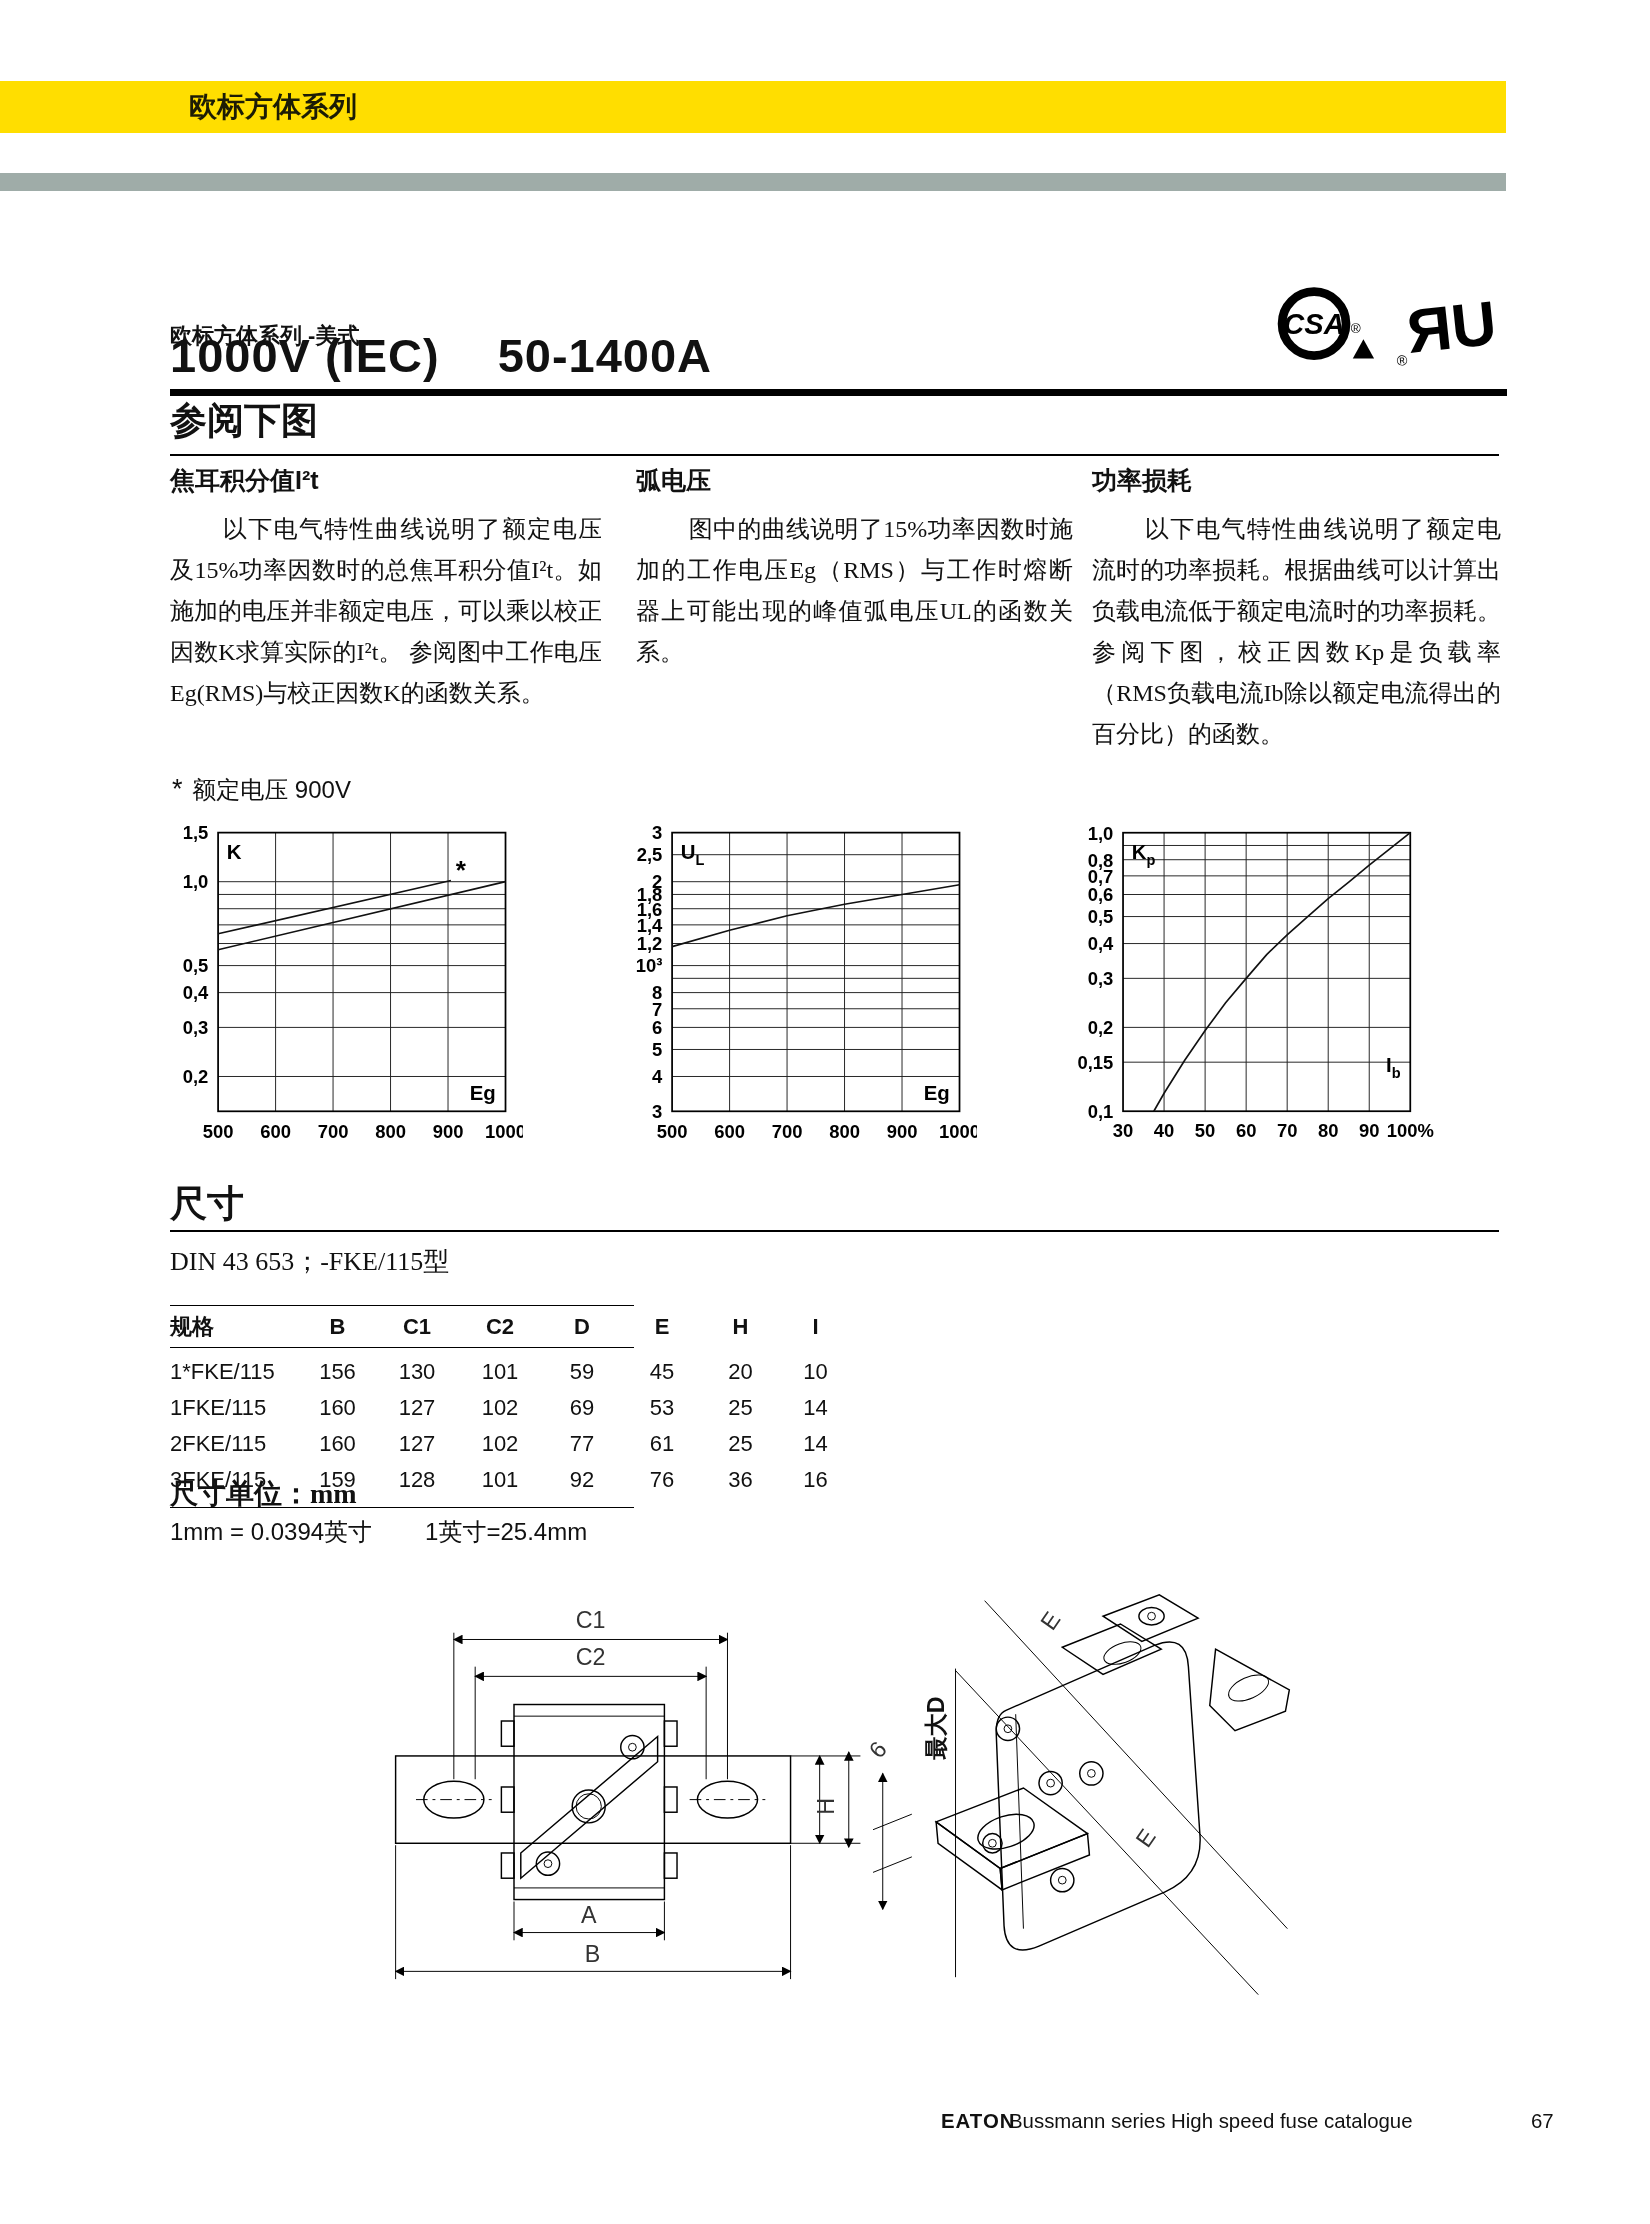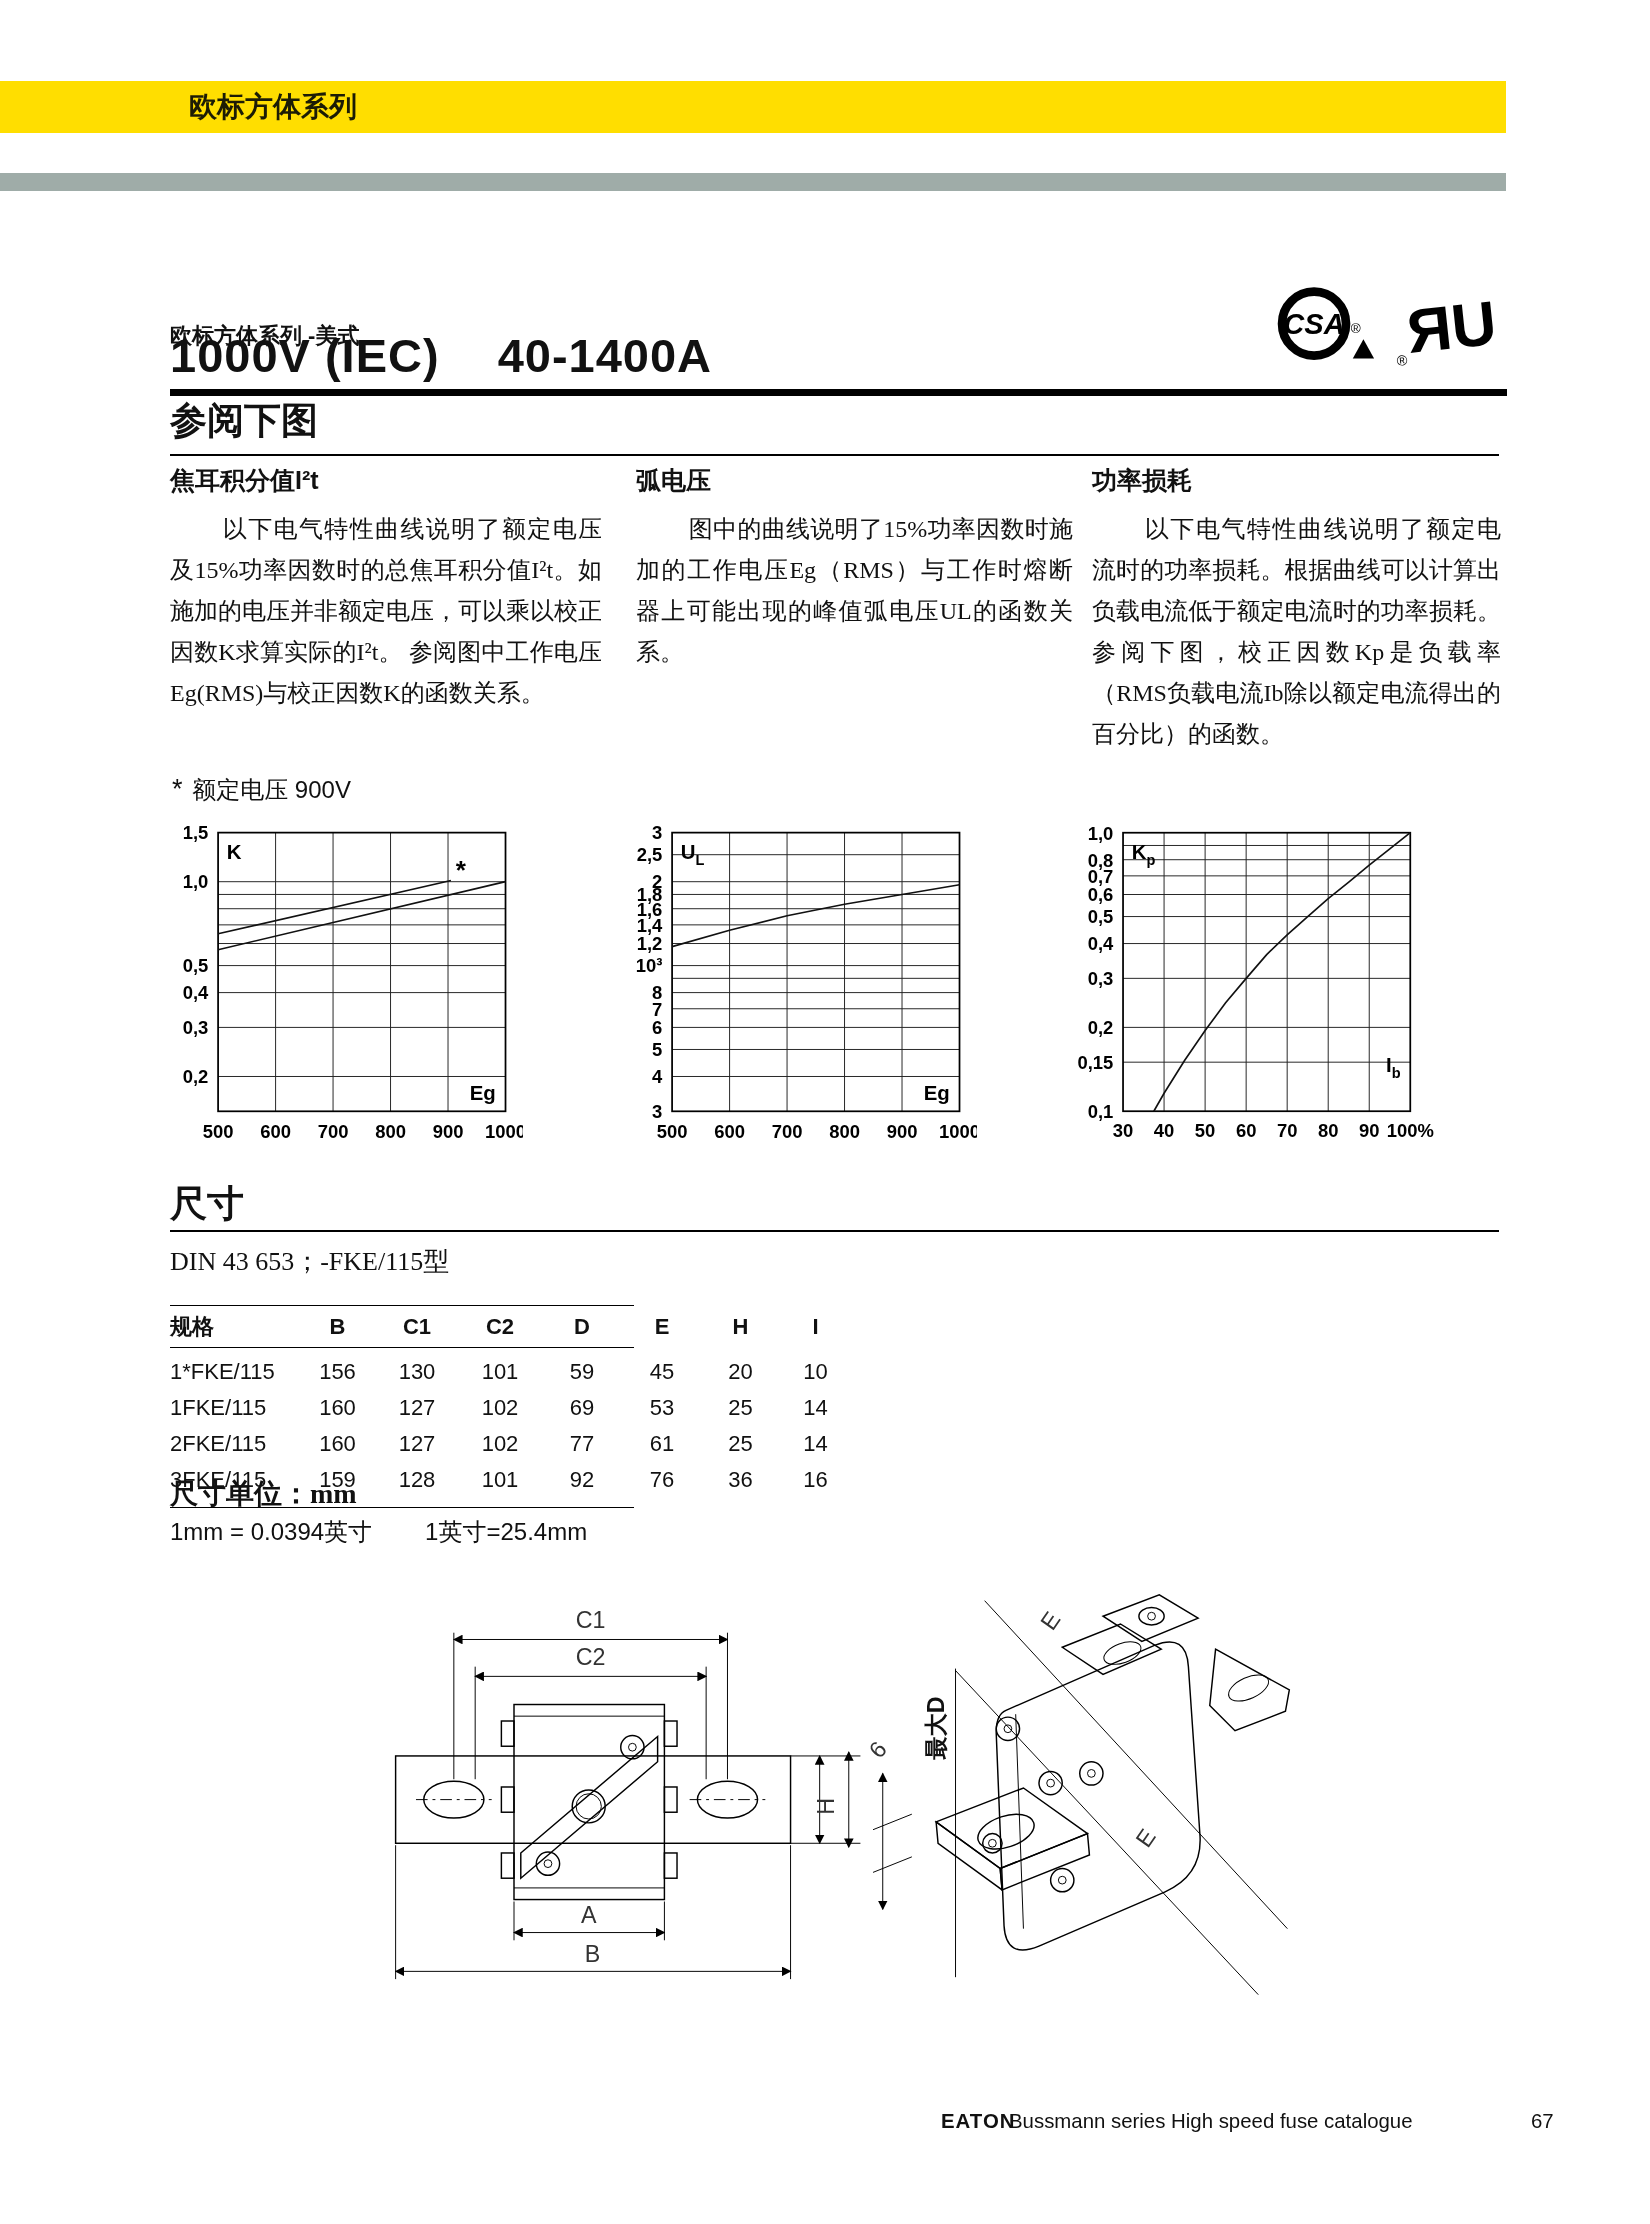--- a/index.html
+++ b/index.html
@@ -64,21 +64,21 @@
 
 <div class="page">
 
   <div class="abs series-bar" style="background: rgb(255, 222, 0);">
     <span>欧标方体系列</span>
   </div>
   <div class="abs gray-bar" style="background: rgb(159, 172, 168);"></div>
 
   <div class="abs subtitle">欧标方体系列 -美式</div>
   <div class="abs main-title">
-    <span>1000V (IEC)</span><span class="gap"></span><span>40-1400A</span>
+    <span>1000V (IEC)</span><span class="gap"></span><span>50-1400A</span>
   </div>
 
   <div class="abs logos">
     <svg width="238" height="92" viewBox="0 0 245 95">
       <g>
         <circle cx="42" cy="42" r="33" fill="none" stroke="#000" stroke-width="9"></circle>
         <text x="42" y="53" text-anchor="middle" font-size="30" font-weight="800" font-style="italic" fill="#000">CSA</text>
         <text x="80" y="52" font-size="14" fill="#000">®</text>
         <path d="M82,78 L104,78 L93,58 Z" fill="#000"></path>
       </g>

